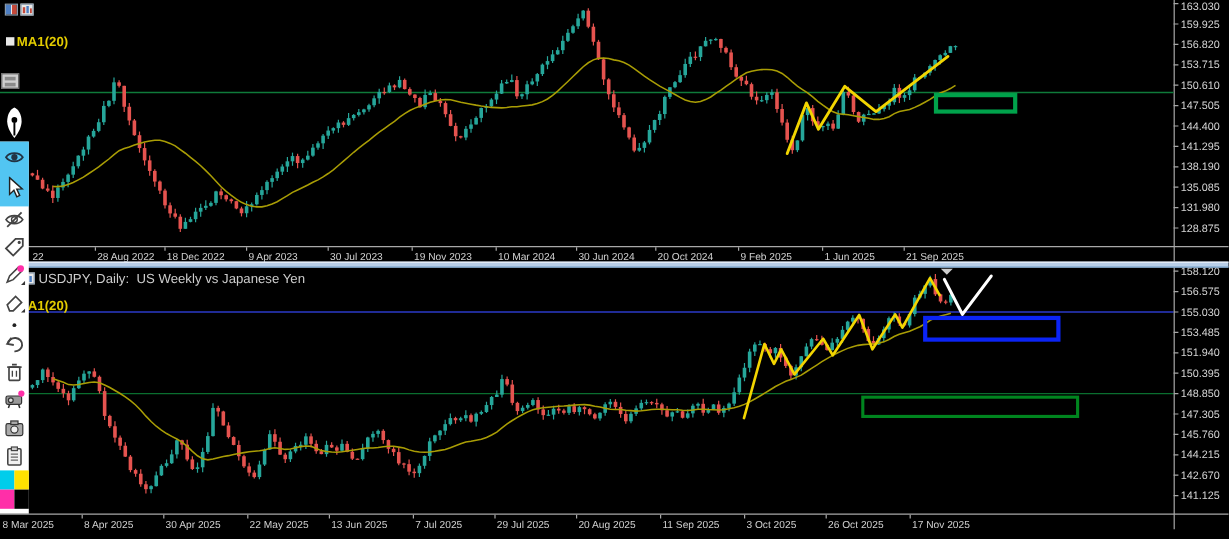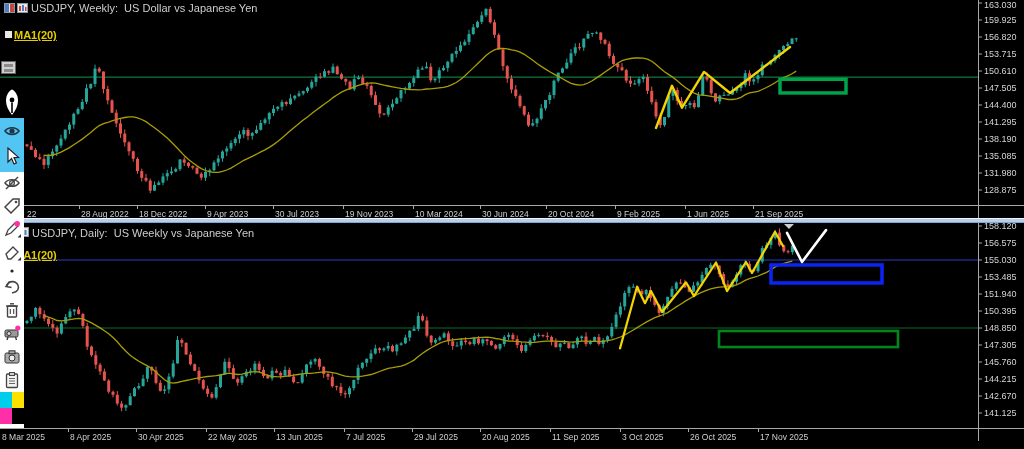--- a/index.html
+++ b/index.html
@@ -2,21 +2,21 @@
 <html><head>
 <meta charset="utf-8">
 <style>
   html,body{margin:0;padding:0;background:#000;}
   #stage{position:relative;width:1024px;height:449px;background:#000;overflow:hidden;
          font-family:"Liberation Sans",sans-serif;}
   #chart-svg{position:absolute;left:0;top:0;z-index:1;}
   .tick{fill:#d4d4d4;font-size:9px;font-family:"Liberation Sans",sans-serif;}
   .dtick{fill:#cfcfcf;font-size:8.5px;font-family:"Liberation Sans",sans-serif;}
   .title{position:absolute;color:#cdcdcd;font-size:11px;white-space:pre;z-index:10;}
-  .ma-label{position:absolute;color:#e3cc00;font-size:11px;font-weight:bold;white-space:pre;z-index:10;text-decoration:underline;}
+  .ma-label{position:absolute;color:#e3cc00;font-size:11px;font-weight:bold;white-space:pre;z-index:10;}
   .checkbox{position:absolute;width:7px;height:7px;background:#e8e8e8;z-index:10;}
   .titleicon{position:absolute;z-index:10;width:11px;height:10px;border:1px solid #8899aa;box-sizing:border-box;}
   .wicon1{background:linear-gradient(90deg,#4d7fc4 0 45%,#e8e8e8 45% 55%,#c4483a 55% 100%);}
   .splitter{position:absolute;left:0;top:218px;width:1024px;height:5px;z-index:5;
             background:#b9cfe8;border-top:1px solid #eef3fa;border-bottom:1px solid #7da7cf;box-sizing:border-box;}
   
   #toolbar{position:absolute;left:0;top:0;z-index:50;}
   .handle{position:absolute;left:1px;top:61px;width:15px;height:13px;background:#cfcfcf;
           border:1px solid #666;box-sizing:border-box;}
   .handle span{display:block;margin:2px 2px 0 2px;height:3px;background:#8a8a8a;}
@@ -881,21 +881,20 @@
   <div class="splitter"></div>
 
   <div class="titleicon wicon1" style="left:4px;top:3px;"></div>
   <div class="titleicon" style="left:17px;top:3px;background:#e8e8e8;">
     <svg width="9" height="8" style="display:block;margin:0 auto;">
       <rect x="1" y="2" width="2" height="5" fill="#c4483a"></rect>
       <rect x="4" y="1" width="2" height="6" fill="#4d7fc4"></rect>
       <rect x="7" y="3" width="1.5" height="4" fill="#c4483a"></rect>
     </svg>
   </div>
-  <div class="title" style="left:31px;top:2px;">USDJPY, Weekly:  US Dollar vs Japanese Yen</div>
   <div class="checkbox" style="left:5px;top:31px;"></div>
   <div class="ma-label" style="left:14px;top:29px;">MA1(20)</div>
 
   <div class="titleicon" style="left:20px;top:227px;width:9px;background:#e8e8e8;">
     <svg width="7" height="8" style="display:block;margin:0 auto;">
       <rect x="0.5" y="1" width="2" height="6" fill="#4d7fc4"></rect>
       <rect x="3.5" y="2" width="2" height="5" fill="#4d7fc4"></rect>
     </svg>
   </div>
   <div class="title" style="left:32px;top:227px;">USDJPY, Daily:  US Weekly vs Japanese Yen</div>

